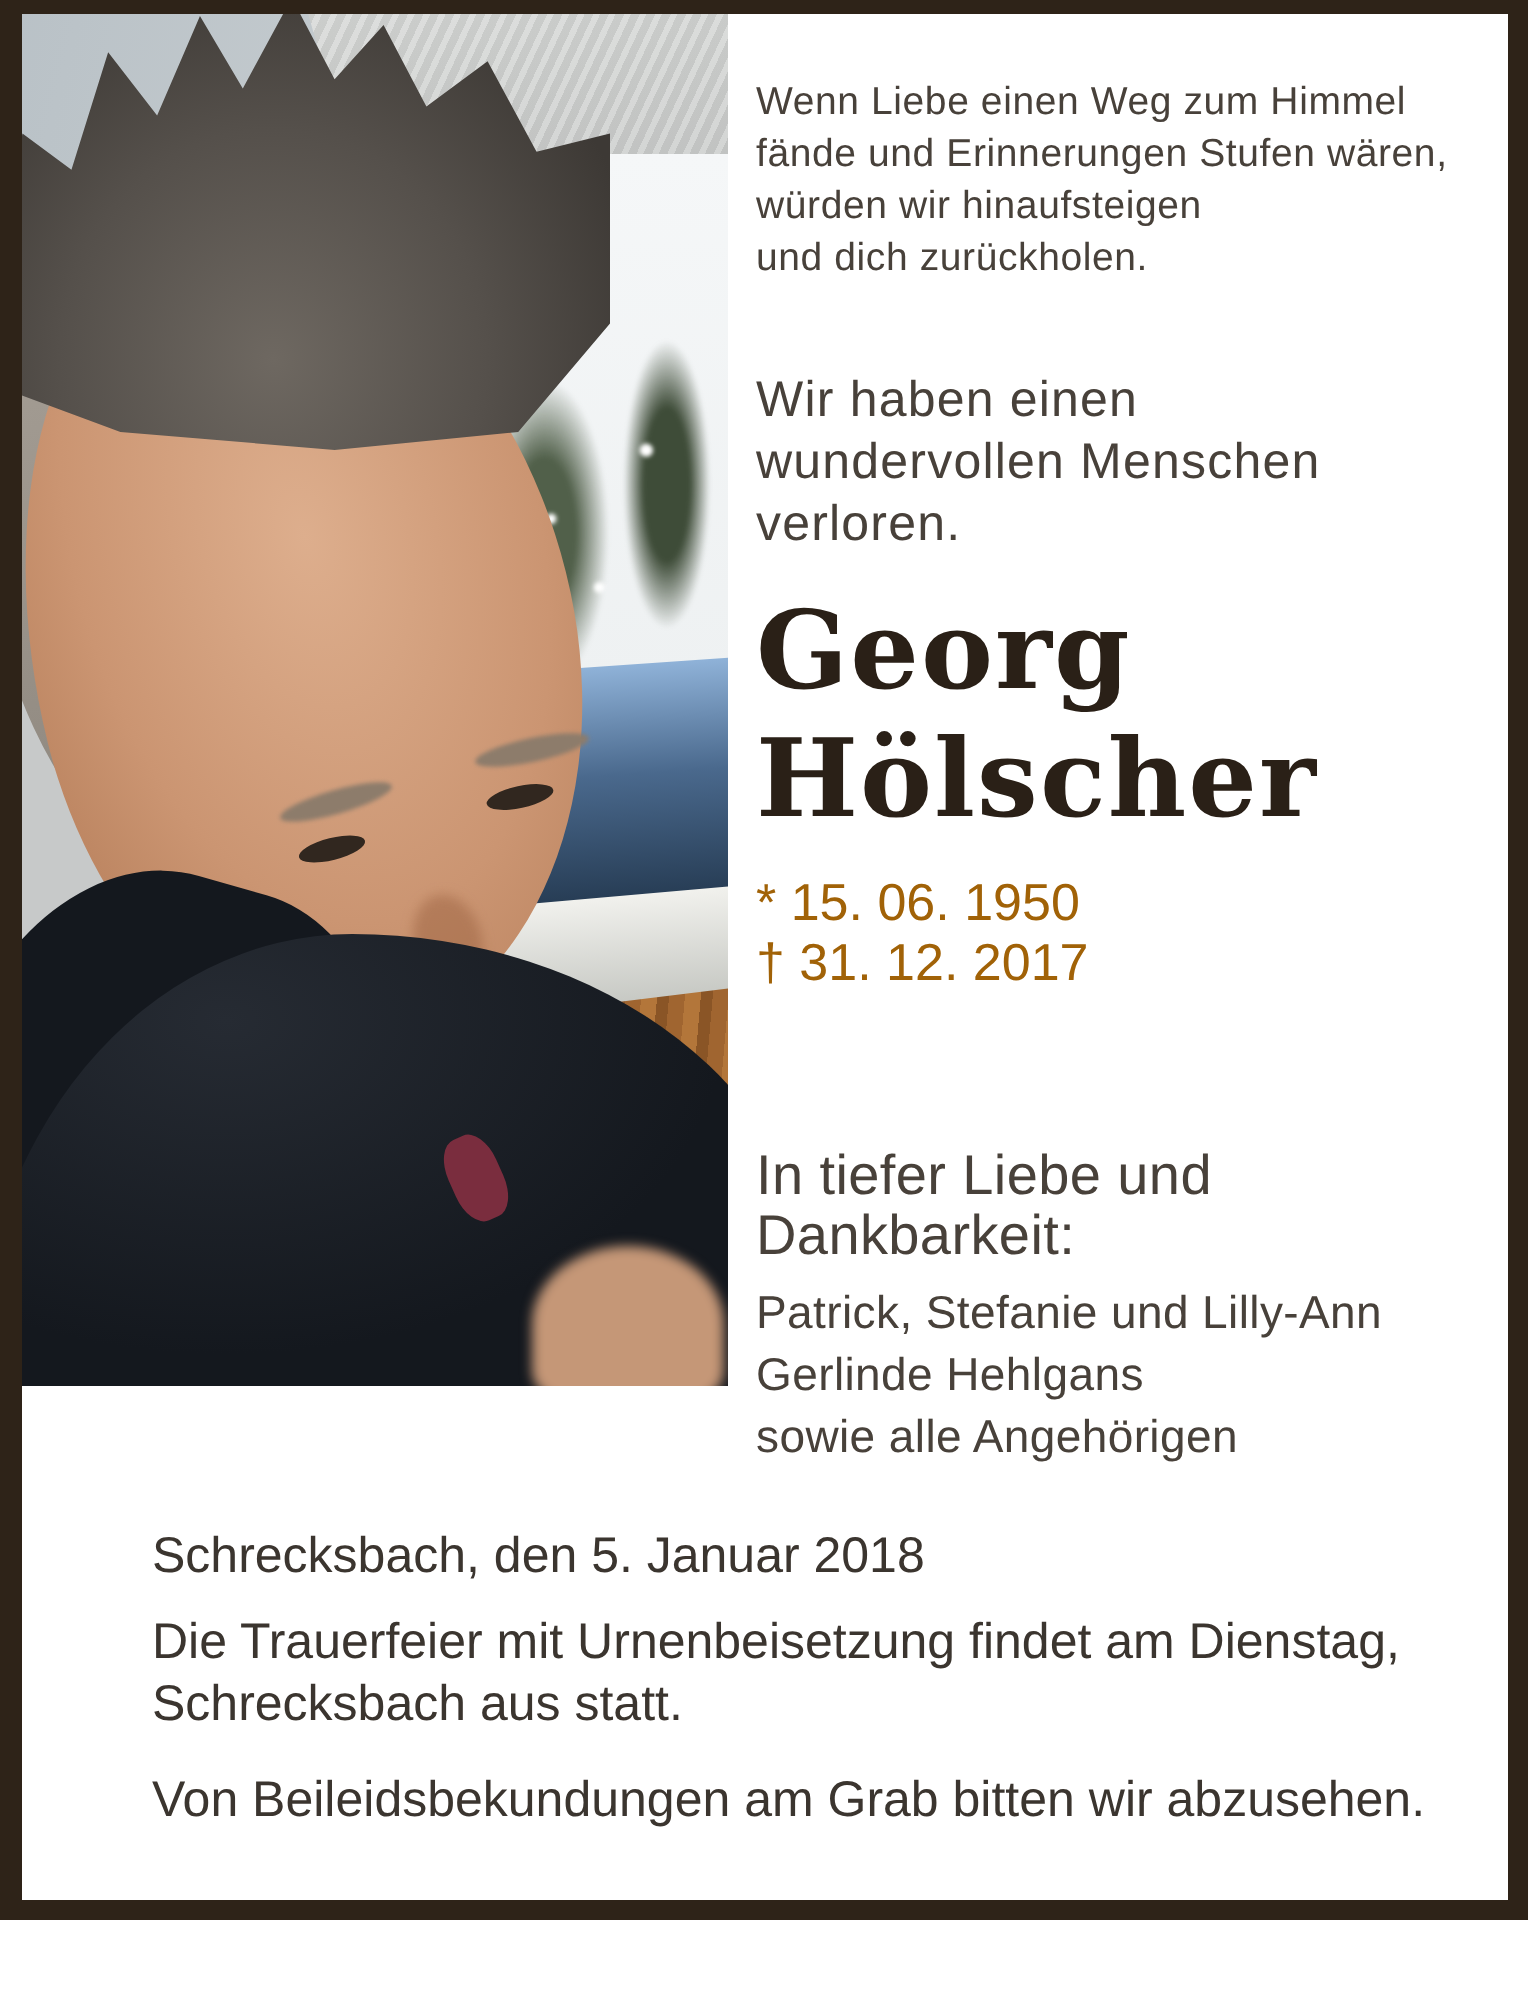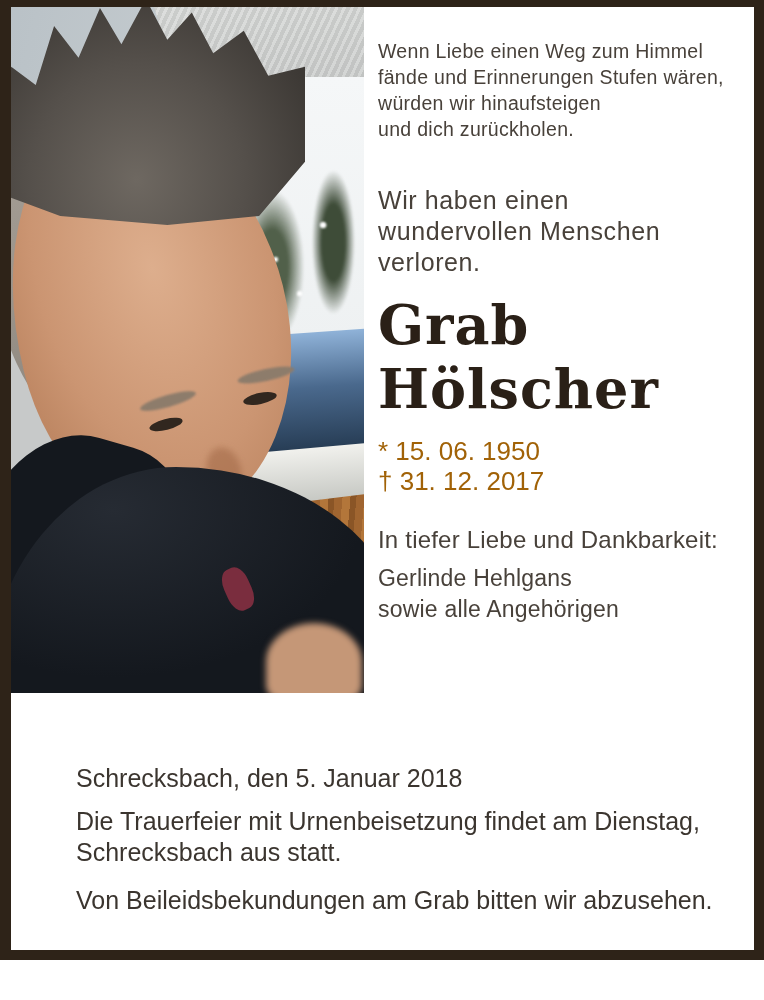--- a/index.html
+++ b/index.html
@@ -114,21 +114,21 @@
   }
   .verse { font-size:19.5px; line-height:26px; letter-spacing:.3px; }
   .loss { margin-top:43px; font-size:25px; line-height:31px; letter-spacing:.6px; }
   .name {
     margin-top:15px;
     font-family:"DejaVu Serif","Liberation Serif",serif;
     font-weight:700; font-size:54px; line-height:64px;
     letter-spacing:1px; color:#2a2017;
   }
   .dates { margin-top:15px; font-size:26px; line-height:30px; color:#a16207; }
-  .gratitude { margin-top:29px; font-size:24px; line-height:30px; letter-spacing:.2px; }
+  .gratitude { margin-top:77px; font-size:28px; line-height:30px; letter-spacing:.2px; }
   .mourners { margin-top:8px; font-size:23px; line-height:31px; letter-spacing:.2px; }
 
   .bottom {
     position:absolute; left:37px; top:756px; width:690px;
     color:#3b352f; font-size:25px; line-height:31px;margin-left:28px;
   }
   .service { margin-top:12px; }
   .condolence { margin-top:17px; }
 </style>
 </head>
@@ -170,32 +170,33 @@
       <div>und dich zurückholen.</div>
     </div>
 
     <div class="loss">
       <div>Wir haben einen</div>
       <div>wundervollen Menschen</div>
       <div>verloren.</div>
     </div>
 
     <div class="name">
-      <div>Grab</div>
+      <div>Georg</div>
       <div>Hölscher</div>
     </div>
 
     <div class="dates">
       <div>* 15. 06. 1950</div>
       <div>† 31. 12. 2017</div>
     </div>
 
     <div class="gratitude">In tiefer Liebe und Dankbarkeit:</div>
 
     <div class="mourners">
+      <div>Patrick, Stefanie und Lilly-Ann</div>
       <div>Gerlinde Hehlgans</div>
       <div>sowie alle Angehörigen</div>
     </div>
   </div>
 
   <div class="bottom">
     <div>Schrecksbach, den 5. Januar 2018</div>
     <div class="service">
       <div>Die Trauerfeier mit Urnenbeisetzung findet am Dienstag,</div>
       <div>Schrecksbach aus statt.</div>

